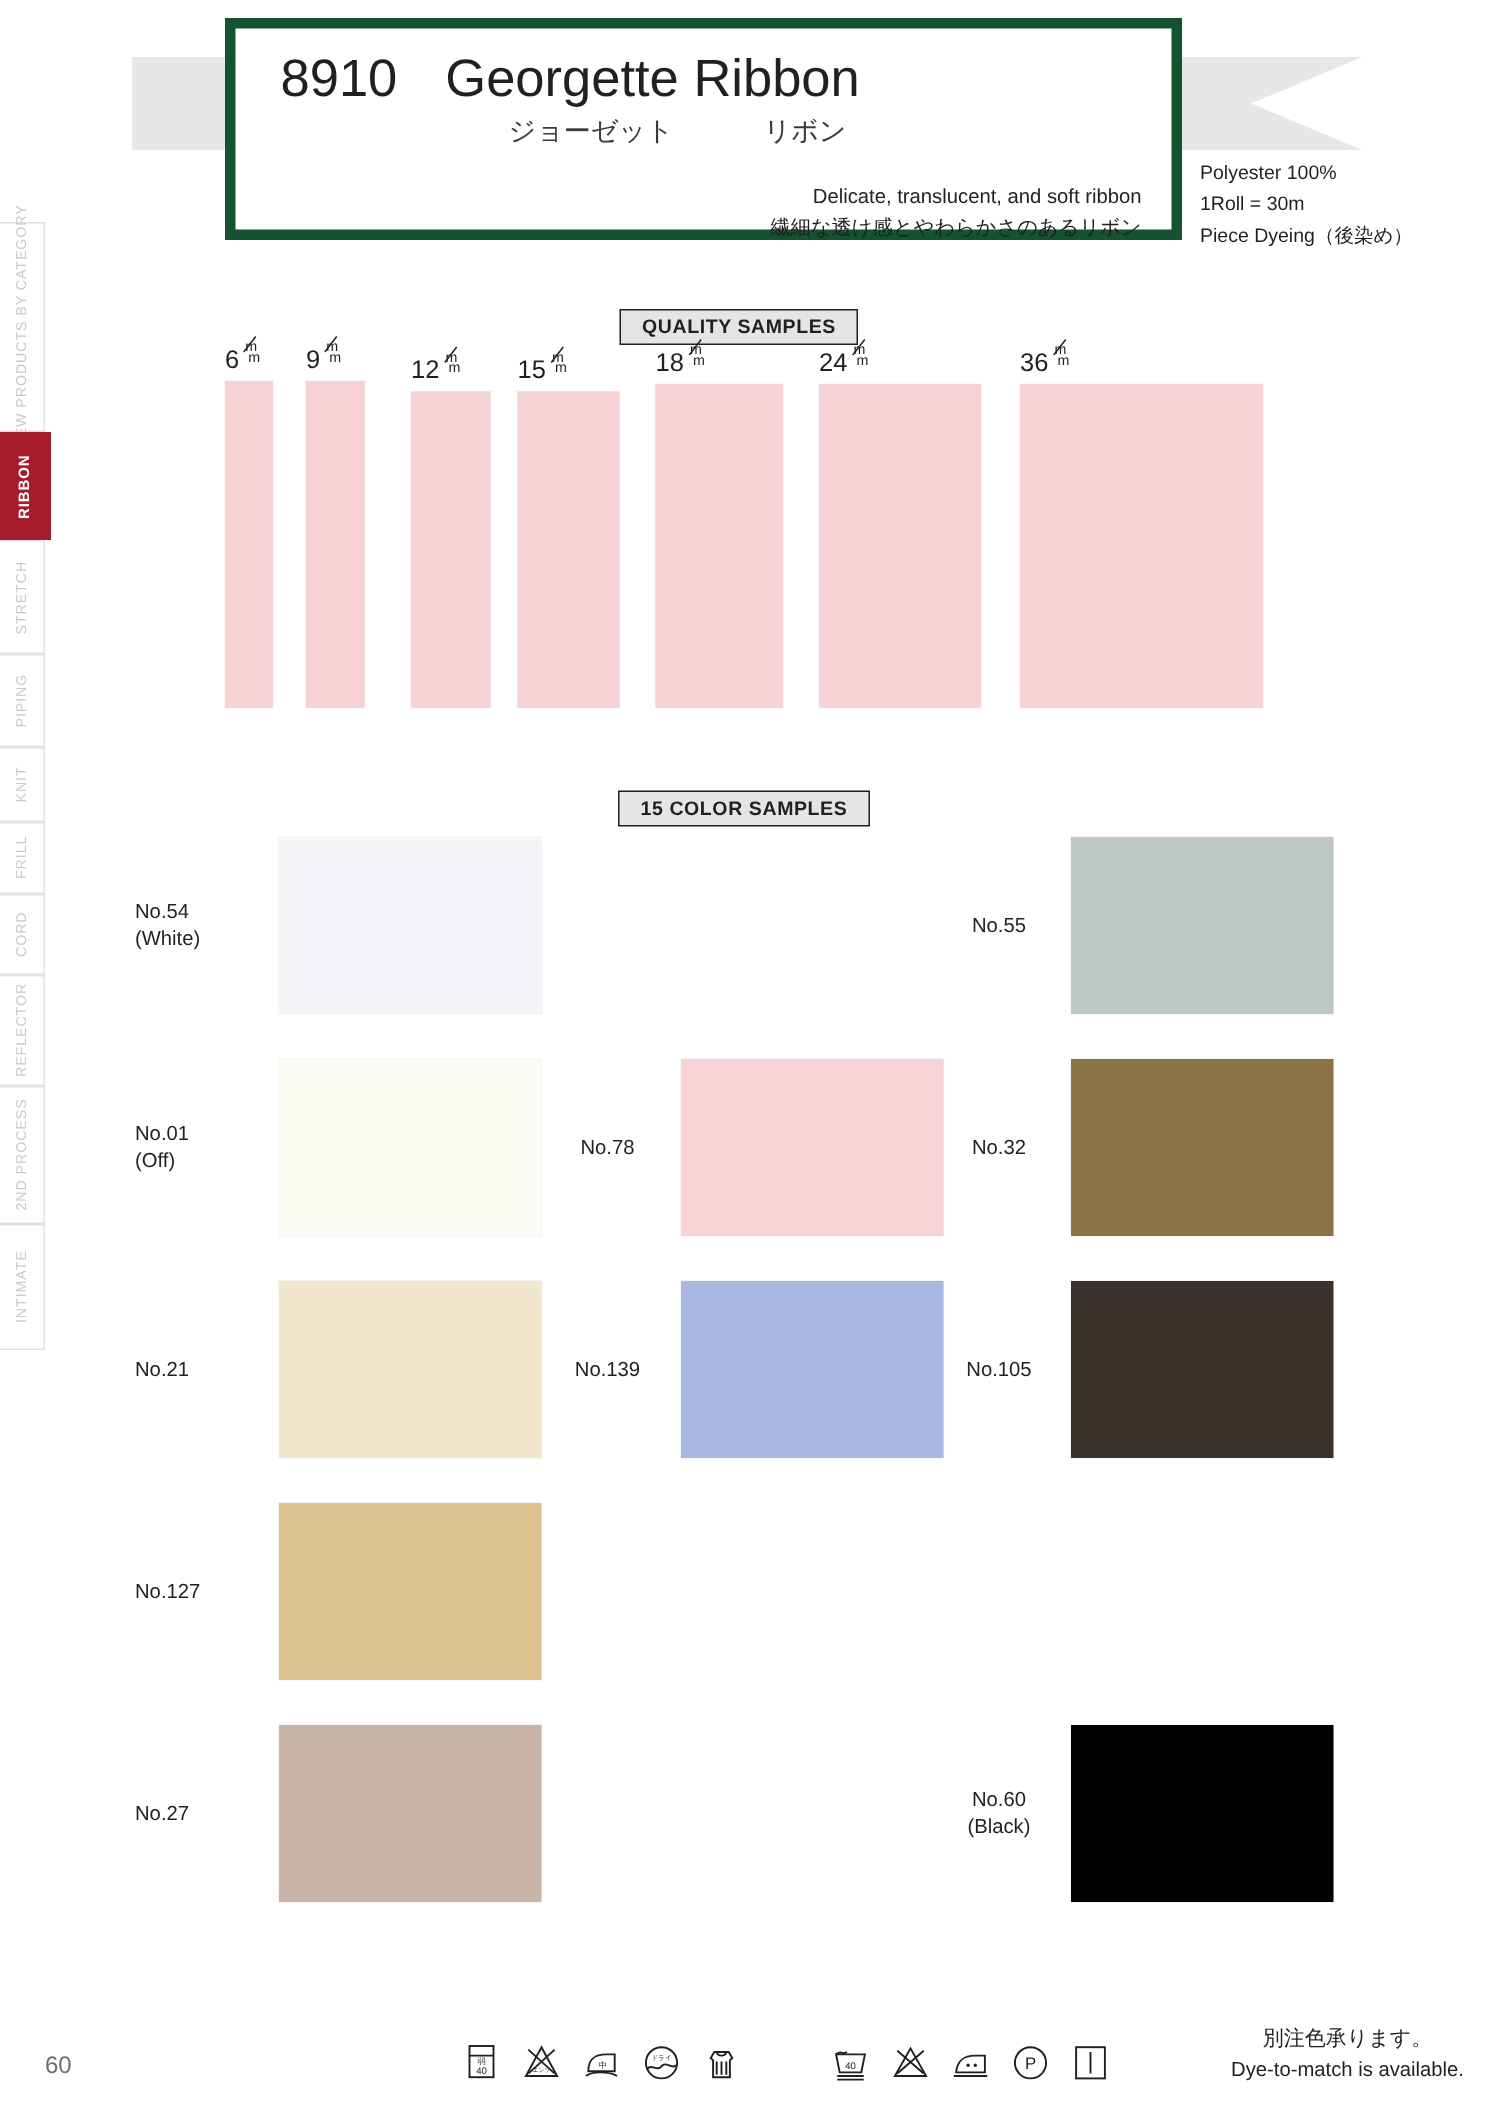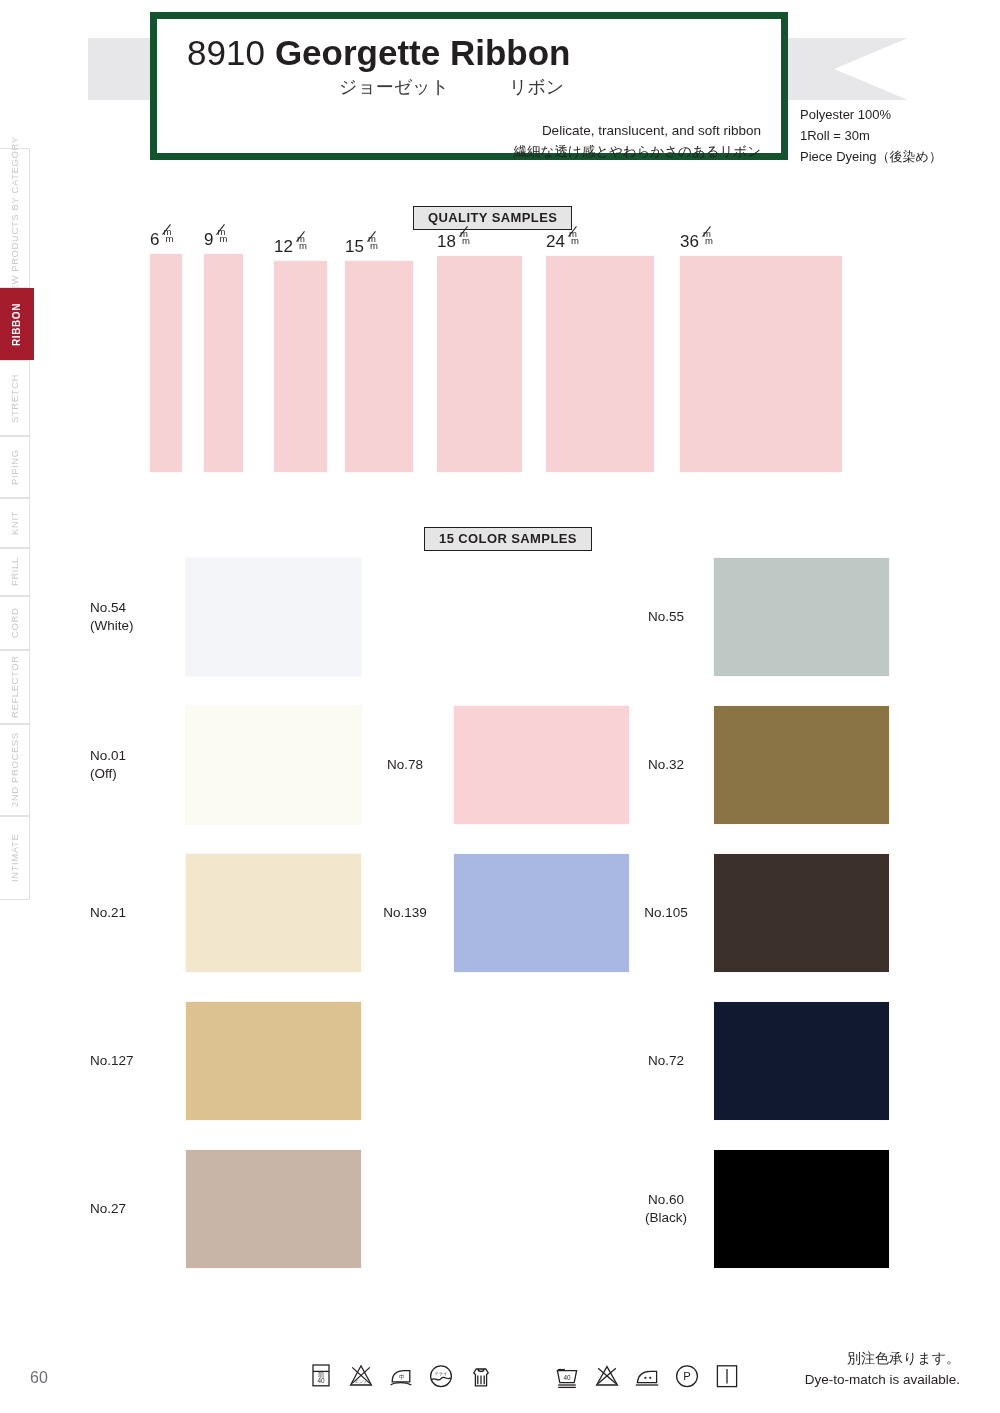--- a/index.html
+++ b/index.html
@@ -66,21 +66,21 @@
     background: #ffffff;
     border: 7px solid #14532d;
     padding: 14px 20px 0 30px;
   }
   #title-line { display: flex; align-items: baseline; }
   #title-code {
     font-size: 35px; font-weight: 400; letter-spacing: 0px;
     font-family: "Liberation Sans", sans-serif;
   }
   #title-name {
-    font-size: 35px; font-weight: 700; margin-left: 10px;
+    font-size: 35px; font-weight: 400; margin-left: 32px;
   }
   #title-kana-row {
     display: flex; margin-top: 2px; padding-left: 152px;
     font-size: 18px; color: #3a3a3a;
   }
   #kana-1 { width: 170px; }
   #desc-block {
     margin-top: 22px;
     text-align: right;
     font-size: 13.5px;
@@ -101,21 +101,21 @@
     border: 1px solid #231f20;
     font-size: 13px;
     font-weight: bold;
     letter-spacing: 0.4px;
     padding: 3px 14px 4px 14px;
     background: #e5e5e5;
     white-space: nowrap;
     margin-top: 17px;
   }
   #quality-title { left: 413px; top: 189px; }
-  #color-title   { left: 424px; top: 510px; }
+  #color-title   { left: 412px; top: 510px; }
 
   
   #quality-row {
     position: absolute;
     left: 0; top: 222px;
     width: 1000px; height: 250px;
   }
   .q-item { position: absolute; bottom: 0; }
   .q-label {
     position: absolute;
@@ -189,22 +189,22 @@
     left: 305px; bottom: 16px;
     display: flex;
     align-items: flex-end;
     gap: 10px;
   }
   .care-group { display: flex; align-items: flex-end; gap: 8px; }
   .care-gap { width: 34px; }
   .care-sym { width: 32px; height: 32px; }
   #dye-note {
     position: absolute;
-    right: 40px; bottom: 22px;
-    text-align: right;
+    right: 24px; bottom: 22px;
+    text-align: center;
     font-size: 13.5px;
     line-height: 1.6;
   }
   #dye-note .jp { font-size: 14px; }
 </style>
 </head>
 <body>
 
 <div id="side-tabs">
     <div class="side-tab" style="height: 140px;">
@@ -401,26 +401,20 @@
         <div class="c-swatch" style="background: rgb(60, 48, 44);"></div>
       </div>
     </div>
     <div class="c-row">
       <div class="c-cell col-0">
         <div class="c-label">
           <div>No.127</div>
         </div>
         <div class="c-swatch" style="background: rgb(220, 194, 144);"></div>
       </div>
-      <div class="c-cell col-2">
-        <div class="c-label">
-          <div>No.72</div>
-        </div>
-        <div class="c-swatch" style="background: rgb(16, 25, 47);"></div>
-      </div>
     </div>
     <div class="c-row">
       <div class="c-cell col-0">
         <div class="c-label">
           <div>No.27</div>
         </div>
         <div class="c-swatch" style="background: rgb(201, 181, 167);"></div>
       </div>
       <div class="c-cell col-2">
         <div class="c-label">

